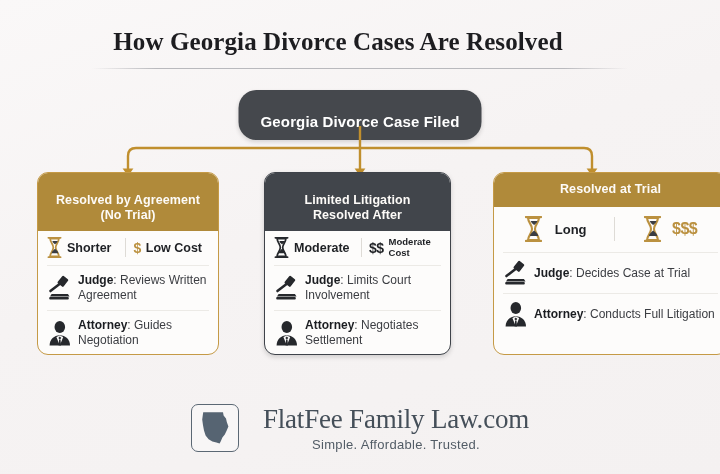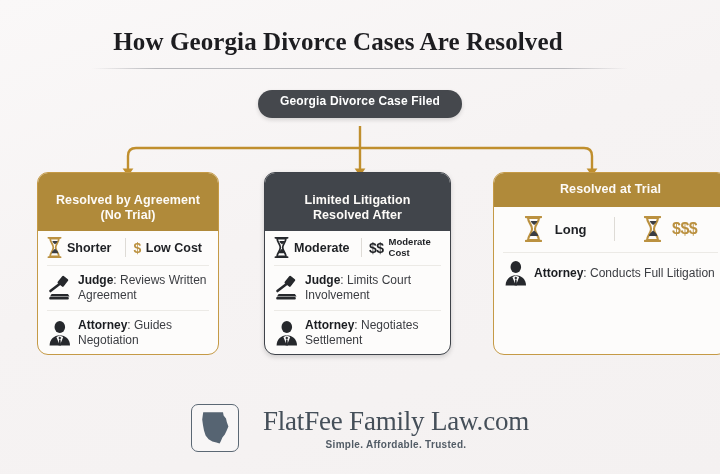--- a/index.html
+++ b/index.html
@@ -27,22 +27,22 @@
     position: absolute; top: 68px; left: 92px; width: 536px; height: 1px;
     background: linear-gradient(to right,rgba(170,170,175,0),#b9b9bd 12%,#b9b9bd 88%,rgba(170,170,175,0));
   }
 
   
   .root-node {
     position: absolute; top: 90px; left: 50%; transform: translateX(-50%);
     background: #45484d;
     color: #ffffff;
     border-radius: 18px;
-    padding: 4px 22px 10px;
-    font-size: 12px; font-weight: 700; letter-spacing: .15px;
+    padding: 23px 22px 10px;
+    font-size: 15px; font-weight: 700; letter-spacing: .15px;
     white-space: nowrap;
     box-shadow: 0 2px 4px rgba(0,0,0,.14);
   }
 
   
   .connectors { position: absolute; top: 126px; left: 0; width: 720px; height: 50px; }
 
   
   .card {
     position: absolute; top: 172px;
@@ -112,21 +112,21 @@
     border-radius: 7px; display: flex; align-items: center; justify-content: center;
     background: #f8f6f6;
   }
   .logo-words { display: flex; flex-direction: column; align-items: center; }
   .brand {
     font-family: "Liberation Serif", serif;
     font-size: 27px; font-weight: 400; color: #454f59; letter-spacing: -.2px;
     line-height: 30px; white-space: nowrap;
   }
   .tagline {
-    font-size: 10px; font-weight: 700; color: #525c66; letter-spacing: .3px;
+    font-size: 13px; font-weight: 400; color: #525c66; letter-spacing: .3px;
     margin-top: 3px; white-space: nowrap;
   }
 </style>
 </head>
 <body>
 
 <div class="page">
 
   <div class="title">How Georgia Divorce Cases Are Resolved</div>
   <div class="title-rule"></div>
@@ -272,20 +272,31 @@
           <svg class="icon" width="19" height="26" viewBox="0 0 15 21">
             <path d="M1.5 0.8h12M1.5 20.2h12" stroke="#bb9140" stroke-width="1.9" stroke-linecap="round"></path>
             <path d="M3.1 1.6h8.8c0 3.4-3.2 5.4-3.2 8.9s3.2 5.5 3.2 8.9H3.1c0-3.4 3.2-5.4 3.2-8.9S3.1 5 3.1 1.6z" fill="none" stroke="#bb9140" stroke-width="1.7"></path>
             <path d="M4.6 16.2h6.8c-.35-1.9-2-3.2-3.4-4.4-1.4 1.2-3.05 2.5-3.4 4.4z" fill="#3b3d42"></path>
             <path d="M5.3 4.0h5.4c-.25 1.2-1.2 2.1-2.7 3.2C6.5 6.1 5.55 5.2 5.3 4.0z" fill="#3b3d42"></path>
           </svg>
           <span class="money gold" style="font-size:16px;margin-left:5px;">$$$</span>
         </div>
       </div>
 
+      <div class="row">
+        <svg class="icon" width="26" height="26" viewBox="0 0 26 26">
+          <g fill="#26282c">
+            <rect x="12.2" y="1.6" width="7.4" height="9.4" rx="1.1" transform="rotate(38 15.9 6.3)"></rect>
+            <rect x="1.0" y="11.4" width="13.6" height="2.5" rx="1.2" transform="rotate(-38 7.8 12.6)"></rect>
+            <path d="M4.6 19.0h16.3l1.6 2.4H3.0z"></path>
+            <rect x="2.2" y="21.9" width="19.6" height="2.6" rx="1.0"></rect>
+          </g>
+        </svg>
+        <div class="detail-text"><b>Judge</b><span>: </span><span>Decides Case at Trial</span></div>
+      </div>
 
       <div class="row">
         <svg class="icon" width="26" height="26" viewBox="0 0 26 26">
           <g fill="#26282c">
             <ellipse cx="12.8" cy="7.0" rx="5.3" ry="6.0"></ellipse>
             <path d="M2.6 25.4c0-6.0 4.6-10.2 10.2-10.2s10.2 4.2 10.2 10.2z"></path>
           </g>
           <path d="M12.8 15.6 L9.4 17.1 12.8 25.4 16.2 17.1z" fill="#fdfcfb"></path>
           <path d="M12.8 16.4 l-1.5 1.5 1.5 1.5 1.5-1.5z" fill="#26282c"></path>
           <path d="M12.1 19.6h1.4l.5 5.8h-2.4z" fill="#26282c"></path>

